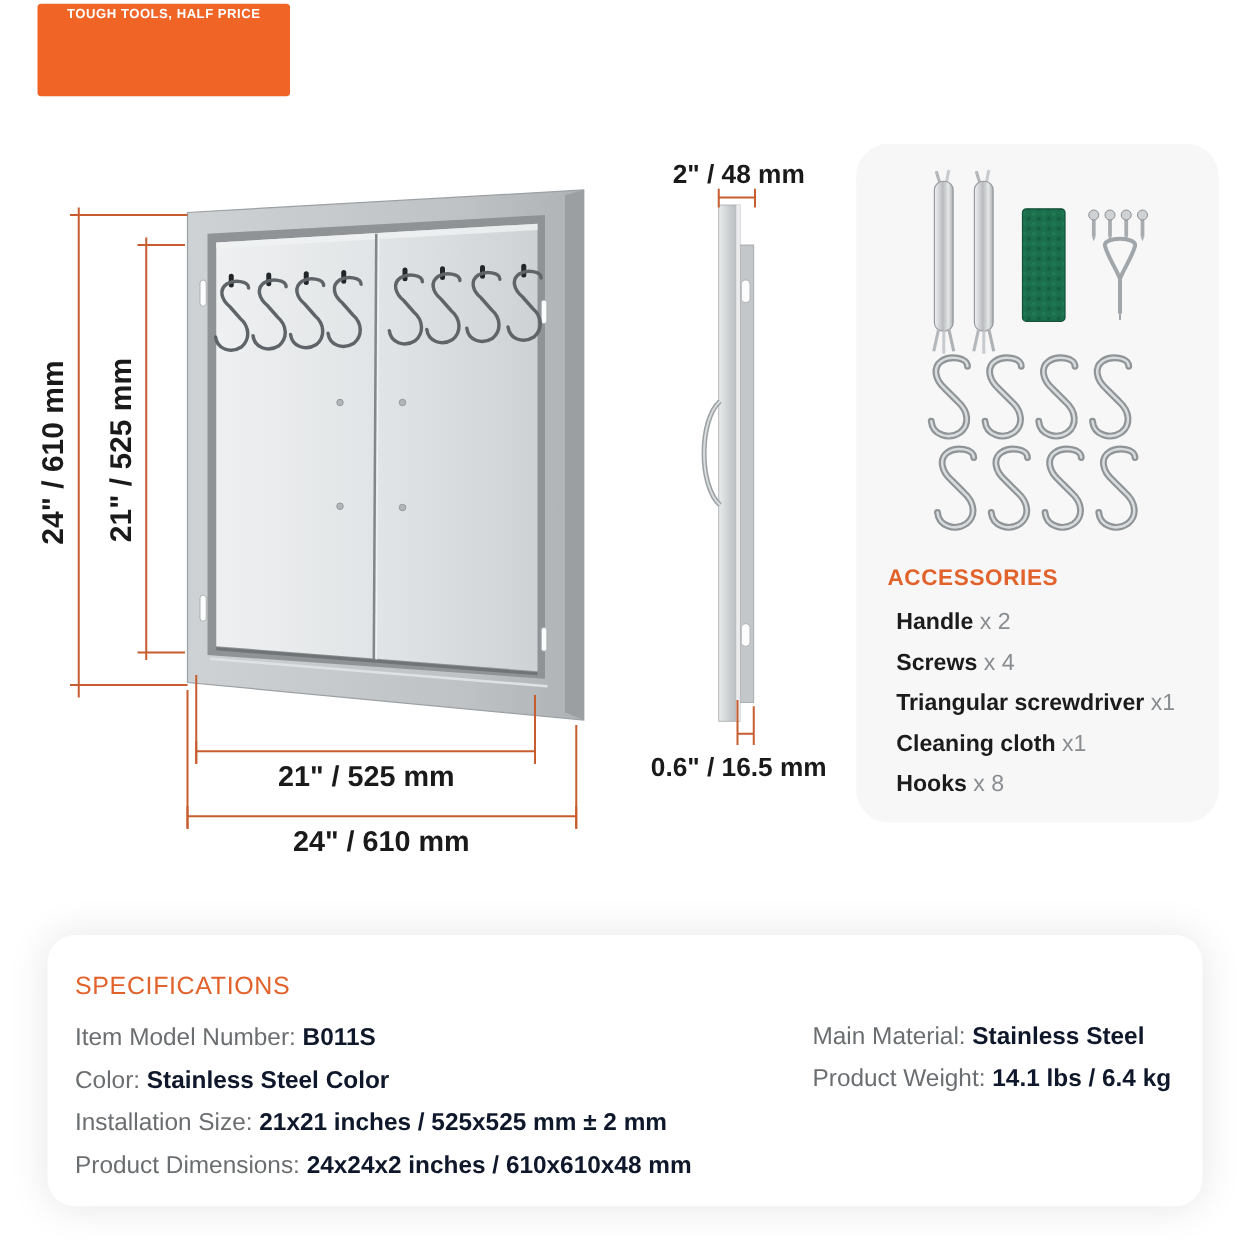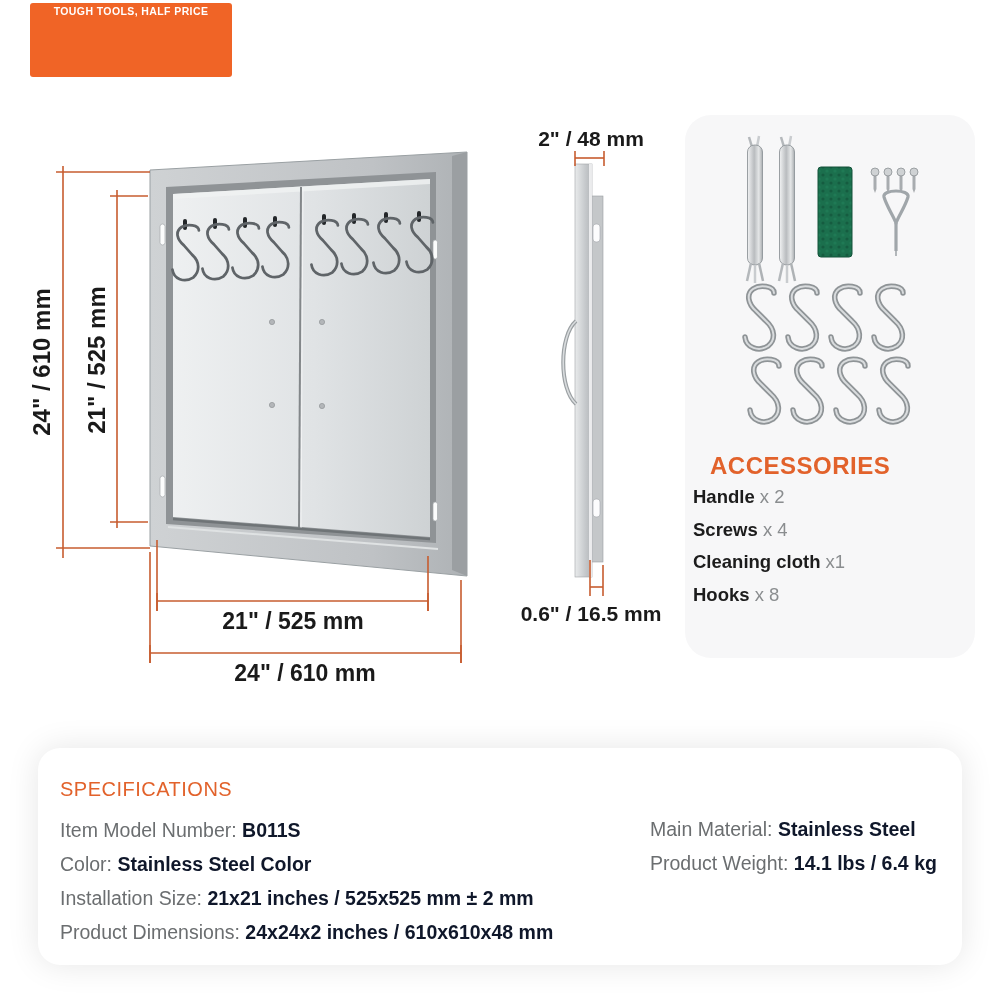--- a/index.html
+++ b/index.html
@@ -22,25 +22,25 @@
   .front-view{position:absolute;left:20px;top:115px;}
   .side-view{position:absolute;left:505px;top:115px;}
   .dim-label{font-weight:700;fill:#1a1a1a;font-family:"Liberation Sans",sans-serif;}
   
   .acc-panel{
     position:absolute;left:685px;top:115px;width:290px;height:543px;
     background:#f7f7f8;border-radius:26px;
   }
   .acc-art{position:absolute;left:0;top:18px;}
   .acc-title{
-    position:absolute;left:25px;top:337px;font-size:24px;font-weight:800;
+    position:absolute;left:25px;top:337px;font-size:18px;font-weight:800;
     color:#E2622B;letter-spacing:.5px;
   }
   .acc-list{
-    position:absolute;left:8px;top:366px;margin:0;padding:0;list-style:none;
+    position:absolute;left:32px;top:366px;margin:0;padding:0;list-style:none;
   }
   .acc-list li{font-size:18.5px;line-height:32.5px;white-space:nowrap;}
   .acc-name{font-weight:700;color:#1c1c1c;}
   .acc-qty{color:#8a8d8f;}
   
   .specs-card{
     position:absolute;left:38px;top:748px;width:924px;height:217px;
     background:#fff;border-radius:22px;box-shadow:0 0 32px rgba(0,0,0,.10);
     box-sizing:border-box;padding:30px 0 0 22px;
   }
@@ -272,20 +272,21 @@
           <use href="#sHook" stroke="#8f9497" stroke-width="5.5"></use>
           <use href="#sHook" stroke="#d9dcde" stroke-width="2"></use>
         </g>
     </g>
   </svg>
 
   <div class="acc-title">ACCESSORIES</div>
   <ul class="acc-list">
     <li><span class="acc-name">Handle</span> <span class="acc-qty">x 2</span></li>
     <li><span class="acc-name">Screws</span> <span class="acc-qty">x 4</span></li>
+    <li><span class="acc-name">Triangular screwdriver</span> <span class="acc-qty">x1</span></li>
     <li><span class="acc-name">Cleaning cloth</span> <span class="acc-qty">x1</span></li>
     <li><span class="acc-name">Hooks</span> <span class="acc-qty">x 8</span></li>
   </ul>
 </div>
 
 <div class="specs-card">
   <div class="spec-title">SPECIFICATIONS</div>
 
   <div>
     <div class="spec-row"><span class="spec-label">Item Model Number:</span> <span class="spec-value">B011S</span></div>

